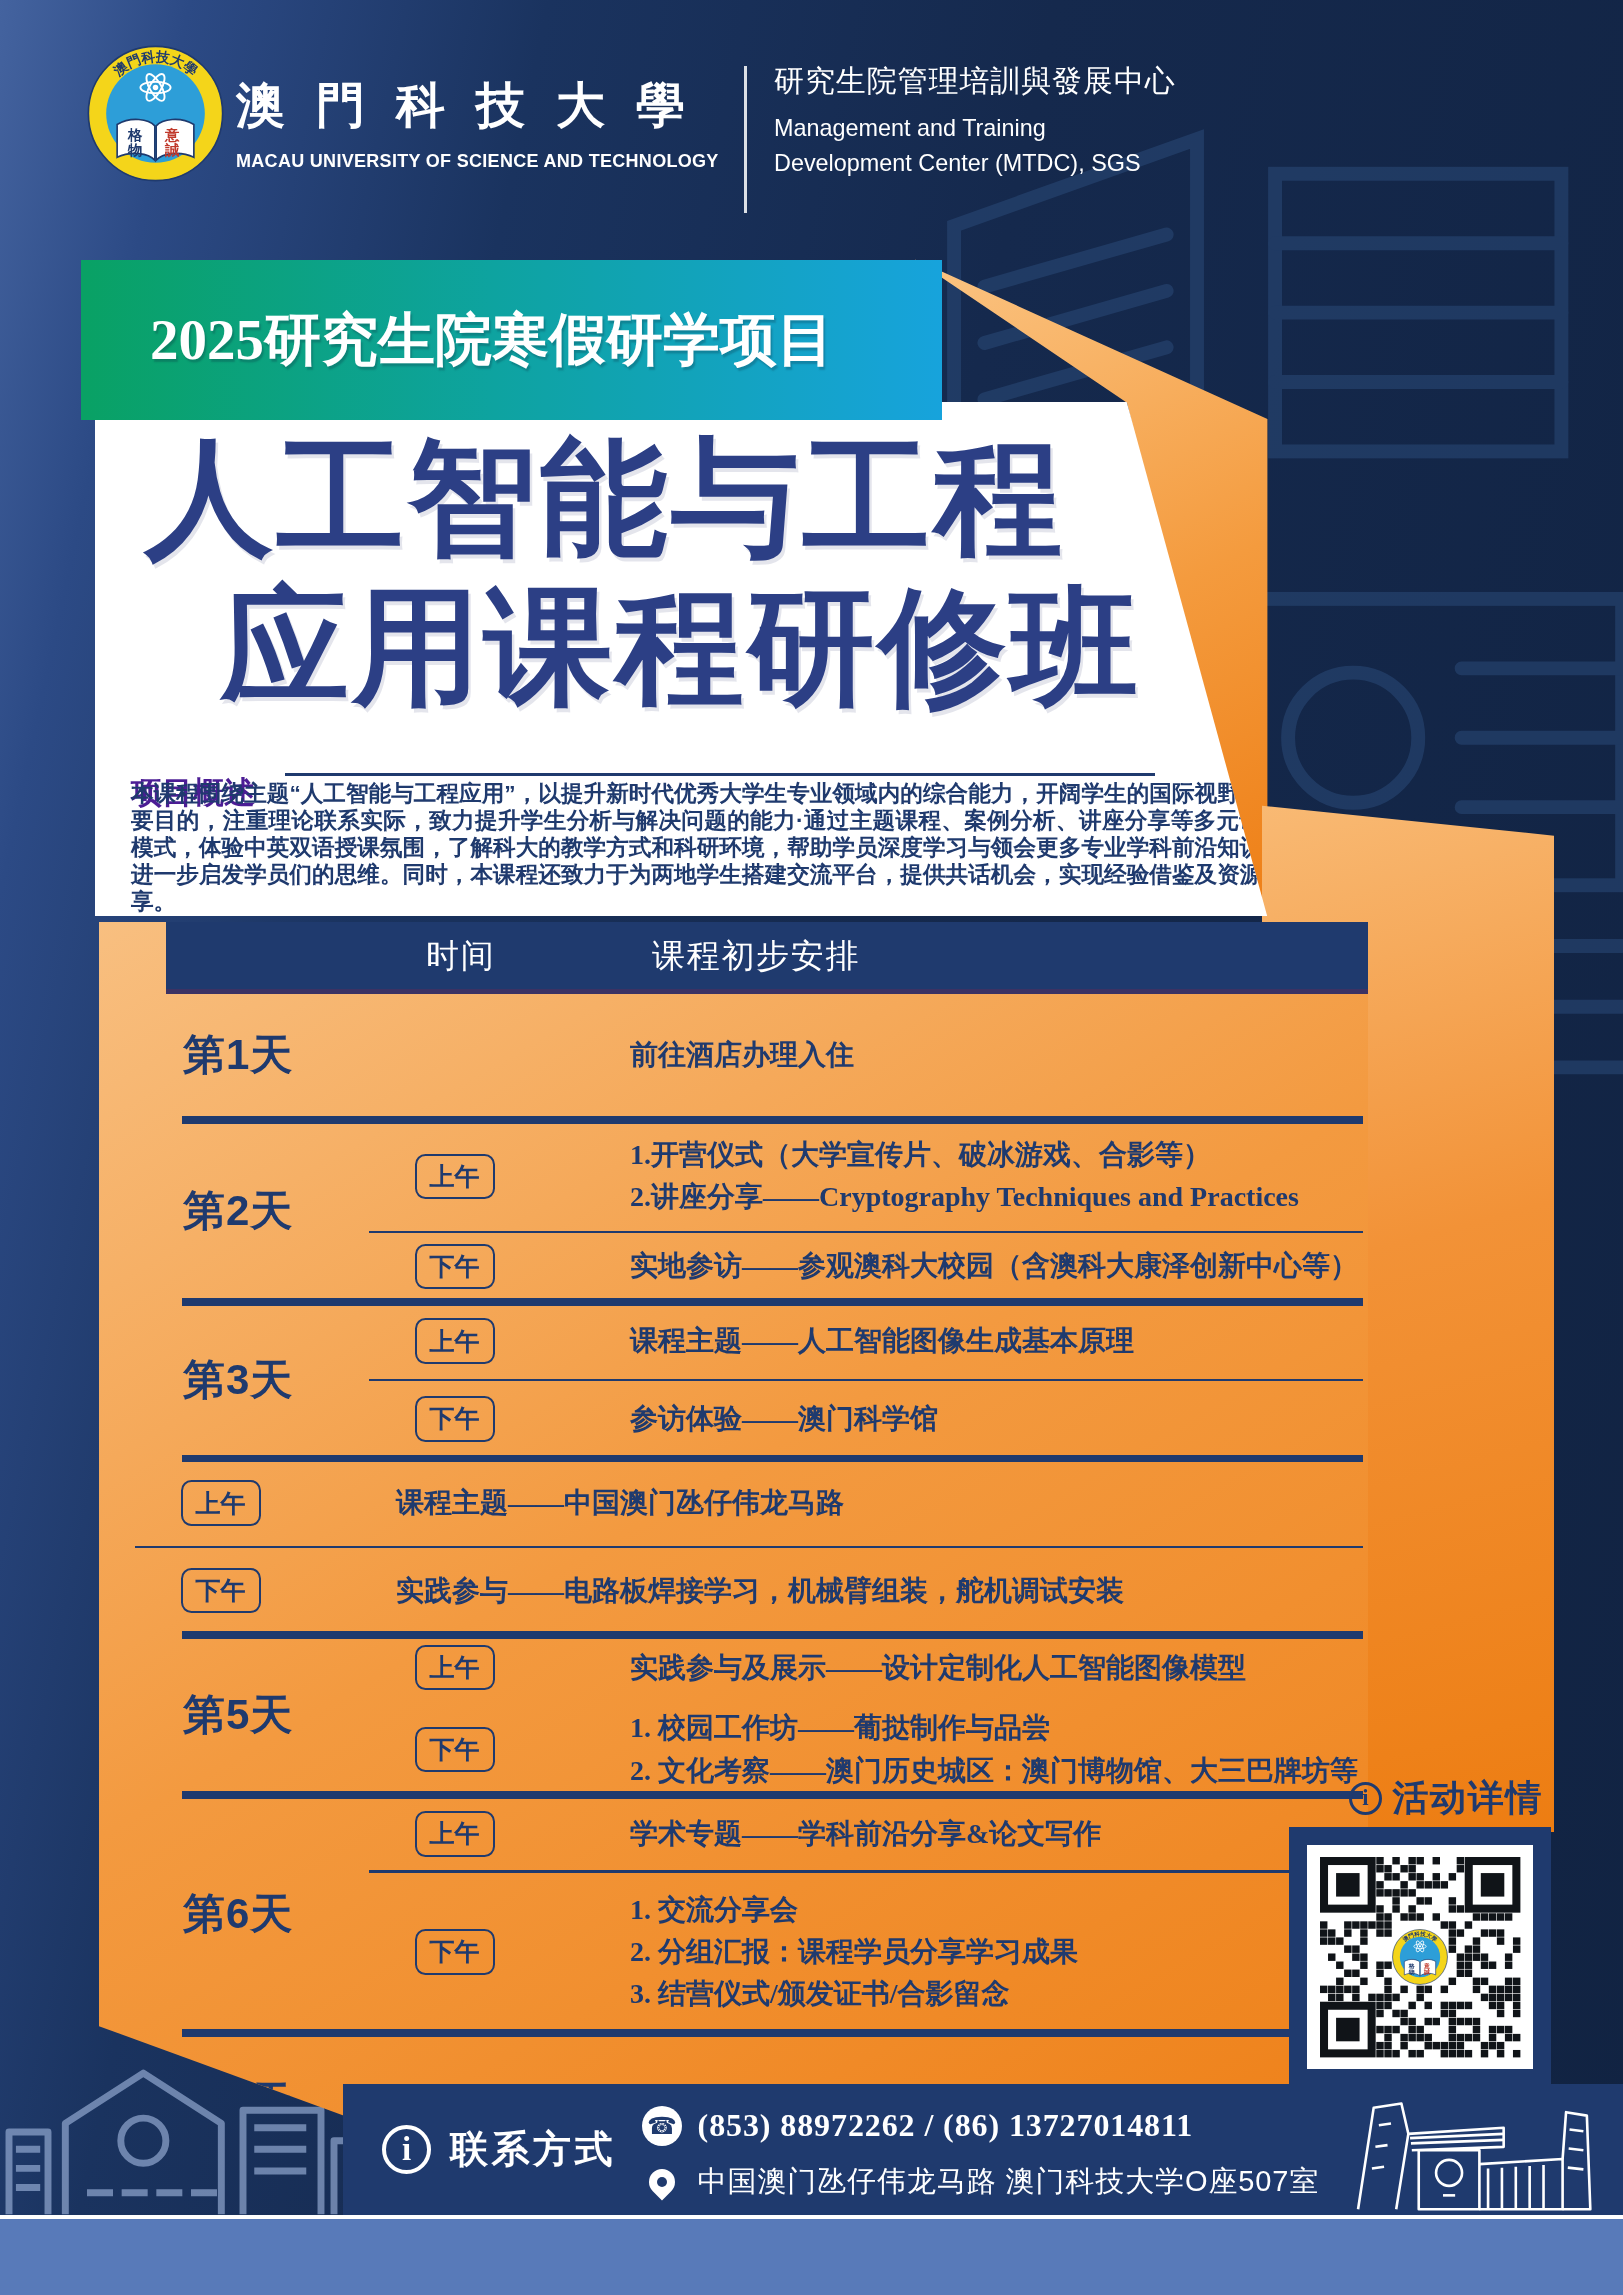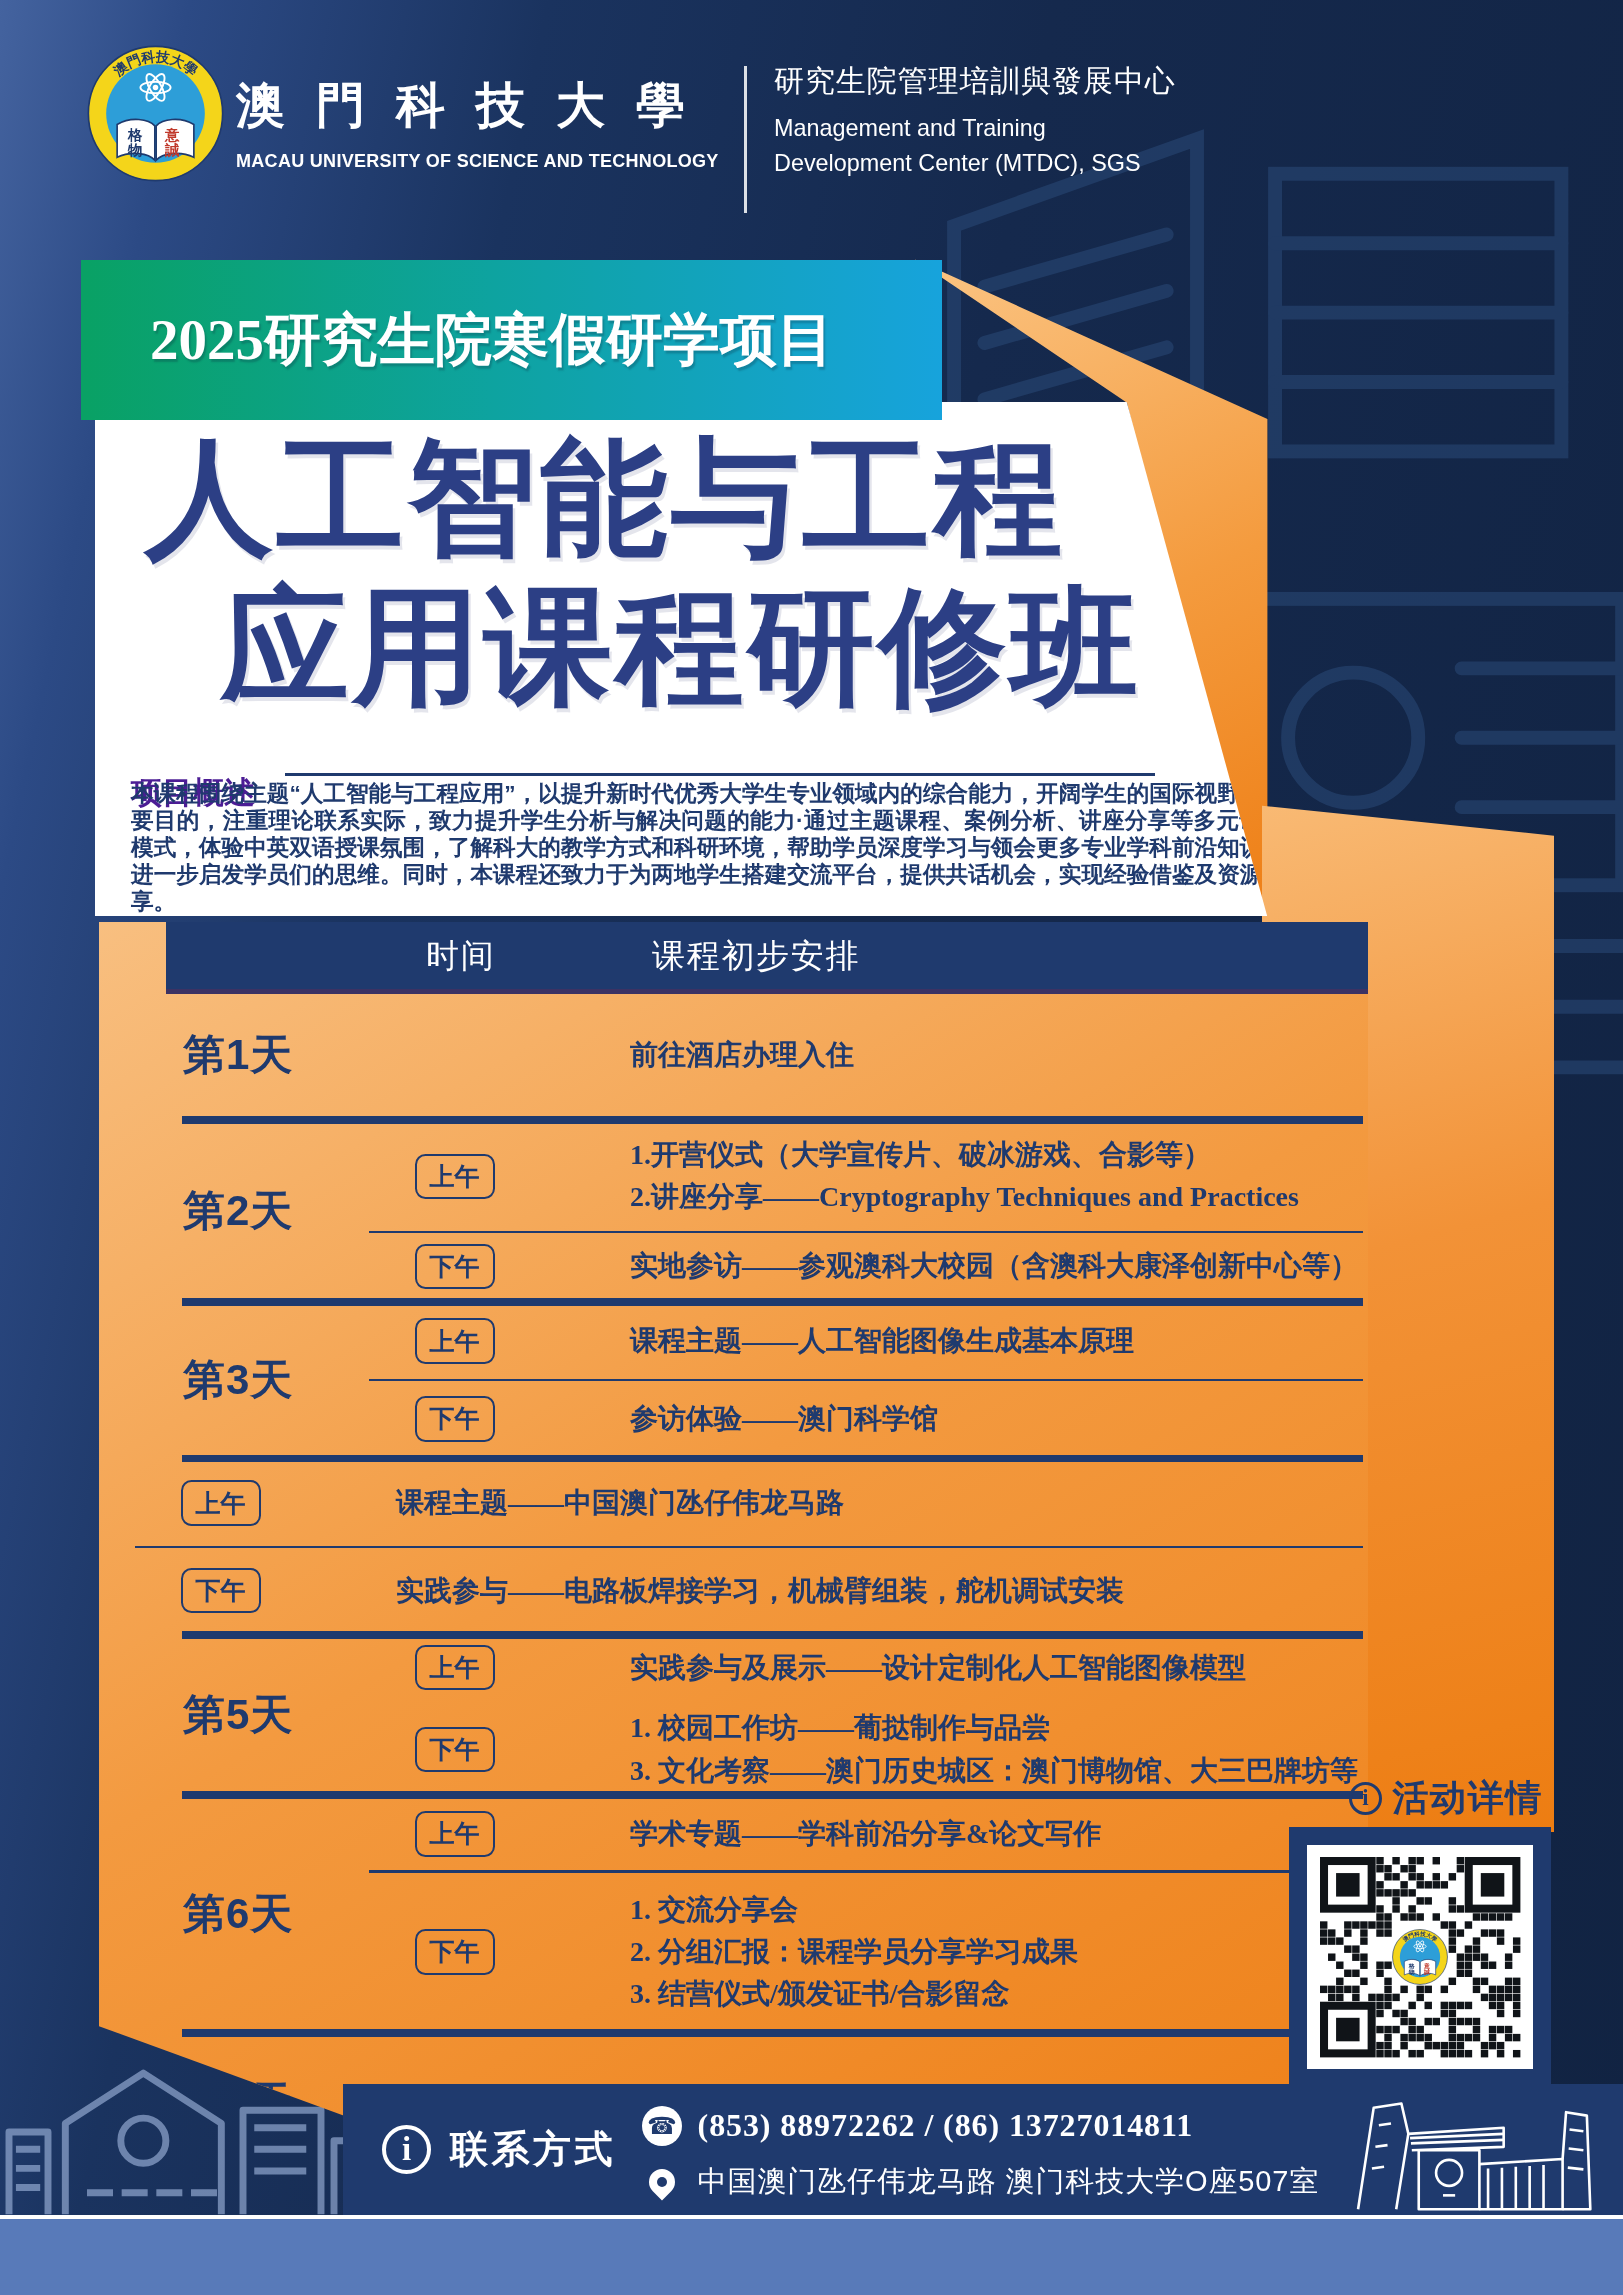--- a/index.html
+++ b/index.html
@@ -282,21 +282,21 @@
                 <div class="cline">实践参与及展示——设计定制化人工智能图像模型</div>
               </div>
             </div>
             <div class="thin-sep"></div>
             <div class="session">
               <div class="badge-cell">
                 <span class="badge">下午</span>
               </div>
               <div class="lines">
                 <div class="cline">1. 校园工作坊——葡挞制作与品尝</div>
-                <div class="cline">3. 文化考察——澳门历史城区：澳门博物馆、大三巴牌坊等</div>
+                <div class="cline">2. 文化考察——澳门历史城区：澳门博物馆、大三巴牌坊等</div>
               </div>
             </div>
           </div>
         </div>
         <div class="thick-sep"></div>
         <div class="day-row" style="height: 230px;">
           <div class="day-label">第6天</div>
           <div class="sessions">
             <div class="session">
               <div class="badge-cell">

